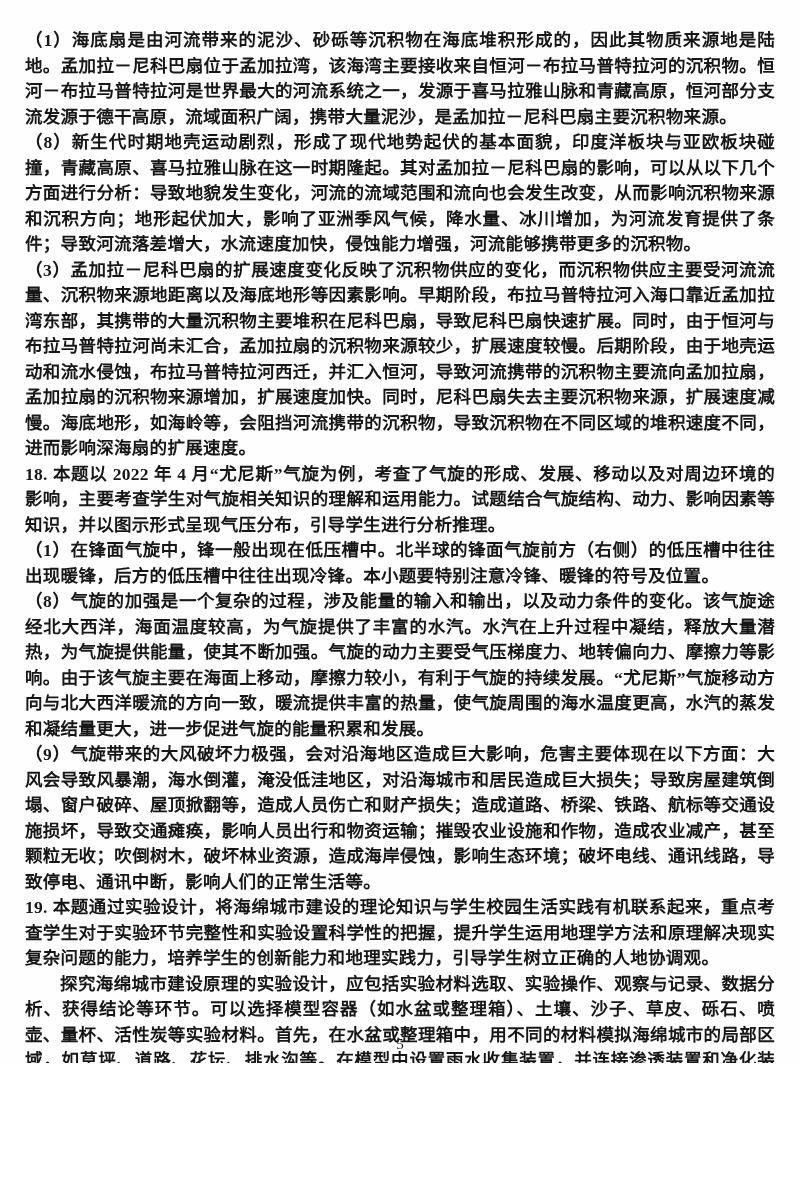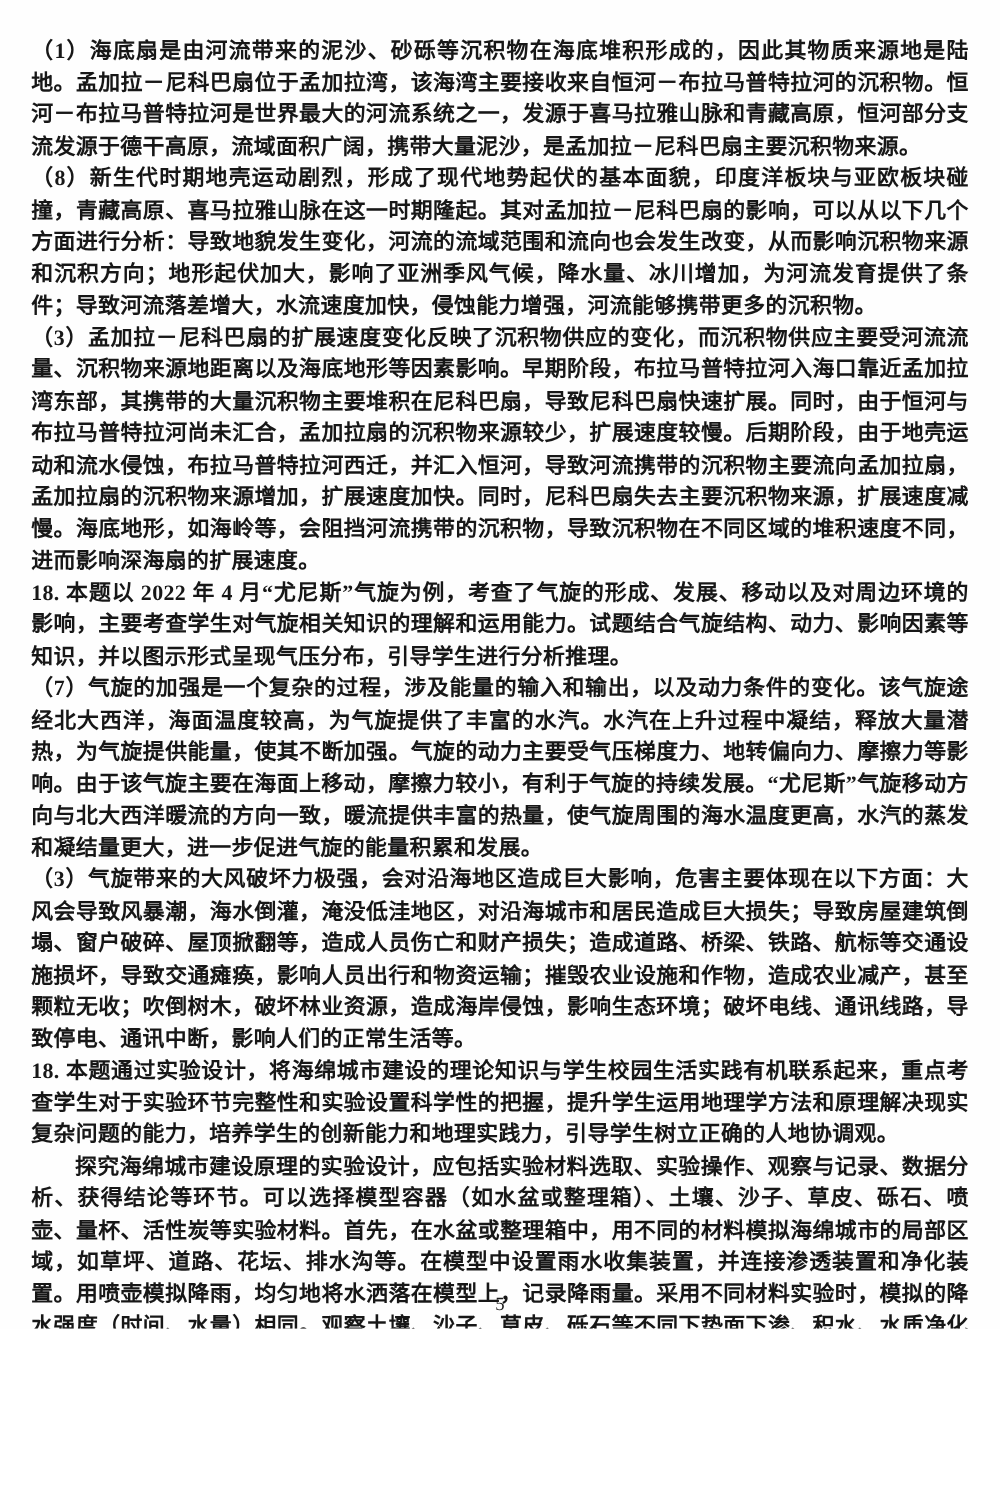--- a/index.html
+++ b/index.html
@@ -47,19 +47,20 @@
 </style>
 </head>
 <body>
 
 <div class="doc-page">
   <div class="doc-body">
     <p>（1）海底扇是由河流带来的泥沙、砂砾等沉积物在海底堆积形成的，因此其物质来源地是陆地。孟加拉－尼科巴扇位于孟加拉湾，该海湾主要接收来自恒河－布拉马普特拉河的沉积物。恒河－布拉马普特拉河是世界最大的河流系统之一，发源于喜马拉雅山脉和青藏高原，恒河部分支流发源于德干高原，流域面积广阔，携带大量泥沙，是孟加拉－尼科巴扇主要沉积物来源。</p>
     <p>（8）新生代时期地壳运动剧烈，形成了现代地势起伏的基本面貌，印度洋板块与亚欧板块碰撞，青藏高原、喜马拉雅山脉在这一时期隆起。其对孟加拉－尼科巴扇的影响，可以从以下几个方面进行分析：导致地貌发生变化，河流的流域范围和流向也会发生改变，从而影响沉积物来源和沉积方向；地形起伏加大，影响了亚洲季风气候，降水量、冰川增加，为河流发育提供了条件；导致河流落差增大，水流速度加快，侵蚀能力增强，河流能够携带更多的沉积物。</p>
     <p>（3）孟加拉－尼科巴扇的扩展速度变化反映了沉积物供应的变化，而沉积物供应主要受河流流量、沉积物来源地距离以及海底地形等因素影响。早期阶段，布拉马普特拉河入海口靠近孟加拉湾东部，其携带的大量沉积物主要堆积在尼科巴扇，导致尼科巴扇快速扩展。同时，由于恒河与布拉马普特拉河尚未汇合，孟加拉扇的沉积物来源较少，扩展速度较慢。后期阶段，由于地壳运动和流水侵蚀，布拉马普特拉河西迁，并汇入恒河，导致河流携带的沉积物主要流向孟加拉扇，孟加拉扇的沉积物来源增加，扩展速度加快。同时，尼科巴扇失去主要沉积物来源，扩展速度减慢。海底地形，如海岭等，会阻挡河流携带的沉积物，导致沉积物在不同区域的堆积速度不同，进而影响深海扇的扩展速度。</p>
     <p>18. 本题以 2022 年 4 月“尤尼斯”气旋为例，考查了气旋的形成、发展、移动以及对周边环境的影响，主要考查学生对气旋相关知识的理解和运用能力。试题结合气旋结构、动力、影响因素等知识，并以图示形式呈现气压分布，引导学生进行分析推理。</p>
-    <p>（7）气旋的加强是一个复杂的过程，涉及能量的输入和输出，以及动力条件的变化。该气旋途经北大西洋，海面温度较高，为气旋提供了丰富的水汽。水汽在上升过程中凝结，释放大量潜热，为气旋提供能量，使其不断加强。气旋的动力主要受气压梯度力、地转偏向力、摩擦力等影响。由于该气旋主要在海面上移动，摩擦力较小，有利于气旋的持续发展。“尤尼斯”气旋移动方向与北大西洋暖流的方向一致，暖流提供丰富的热量，使气旋周围的海水温度更高，水汽的蒸发和凝结量更大，进一步促进气旋的能量积累和发展。</p>
-    <p>（3）气旋带来的大风破坏力极强，会对沿海地区造成巨大影响，危害主要体现在以下方面：大风会导致风暴潮，海水倒灌，淹没低洼地区，对沿海城市和居民造成巨大损失；导致房屋建筑倒塌、窗户破碎、屋顶掀翻等，造成人员伤亡和财产损失；造成道路、桥梁、铁路、航标等交通设施损坏，导致交通瘫痪，影响人员出行和物资运输；摧毁农业设施和作物，造成农业减产，甚至颗粒无收；吹倒树木，破坏林业资源，造成海岸侵蚀，影响生态环境；破坏电线、通讯线路，导致停电、通讯中断，影响人们的正常生活等。</p>
-    <p>18. 本题通过实验设计，将海绵城市建设的理论知识与学生校园生活实践有机联系起来，重点考查学生对于实验环节完整性和实验设置科学性的把握，提升学生运用地理学方法和原理解决现实复杂问题的能力，培养学生的创新能力和地理实践力，引导学生树立正确的人地协调观。</p>
+    <p>（1）在锋面气旋中，锋一般出现在低压槽中。北半球的锋面气旋前方（右侧）的低压槽中往往出现暖锋，后方的低压槽中往往出现冷锋。本小题要特别注意冷锋、暖锋的符号及位置。</p>
+    <p>（8）气旋的加强是一个复杂的过程，涉及能量的输入和输出，以及动力条件的变化。该气旋途经北大西洋，海面温度较高，为气旋提供了丰富的水汽。水汽在上升过程中凝结，释放大量潜热，为气旋提供能量，使其不断加强。气旋的动力主要受气压梯度力、地转偏向力、摩擦力等影响。由于该气旋主要在海面上移动，摩擦力较小，有利于气旋的持续发展。“尤尼斯”气旋移动方向与北大西洋暖流的方向一致，暖流提供丰富的热量，使气旋周围的海水温度更高，水汽的蒸发和凝结量更大，进一步促进气旋的能量积累和发展。</p>
+    <p>（9）气旋带来的大风破坏力极强，会对沿海地区造成巨大影响，危害主要体现在以下方面：大风会导致风暴潮，海水倒灌，淹没低洼地区，对沿海城市和居民造成巨大损失；导致房屋建筑倒塌、窗户破碎、屋顶掀翻等，造成人员伤亡和财产损失；造成道路、桥梁、铁路、航标等交通设施损坏，导致交通瘫痪，影响人员出行和物资运输；摧毁农业设施和作物，造成农业减产，甚至颗粒无收；吹倒树木，破坏林业资源，造成海岸侵蚀，影响生态环境；破坏电线、通讯线路，导致停电、通讯中断，影响人们的正常生活等。</p>
+    <p>19. 本题通过实验设计，将海绵城市建设的理论知识与学生校园生活实践有机联系起来，重点考查学生对于实验环节完整性和实验设置科学性的把握，提升学生运用地理学方法和原理解决现实复杂问题的能力，培养学生的创新能力和地理实践力，引导学生树立正确的人地协调观。</p>
     <p class="indent-2em">探究海绵城市建设原理的实验设计，应包括实验材料选取、实验操作、观察与记录、数据分析、获得结论等环节。可以选择模型容器（如水盆或整理箱）、土壤、沙子、草皮、砾石、喷壶、量杯、活性炭等实验材料。首先，在水盆或整理箱中，用不同的材料模拟海绵城市的局部区域，如草坪、道路、花坛、排水沟等。在模型中设置雨水收集装置，并连接渗透装置和净化装置。用喷壶模拟降雨，均匀地将水洒落在模型上，记录降雨量。采用不同材料实验时，模拟的降水强度（时间、水量）相同。观察土壤、沙子、草皮、砾石等不同下垫面下渗、积水、水质净化情况。测量雨水量、渗透的水量和净化的水量，将实验数据记录在表格中。分析不同材料对雨水收集、蓄水、渗透、净化效果的影响。根据实验结果，提出改进措施，优化海绵城市建设方案，提高海绵城市建设方案的有效性，例如增加城市绿地建设、人行道采用高透水性材料铺设、完善地下排水管网、建设地下储水系统等。</p>
   </div>
   <div class="page-footer">5</div>
 </div>
 
 </body></html>

